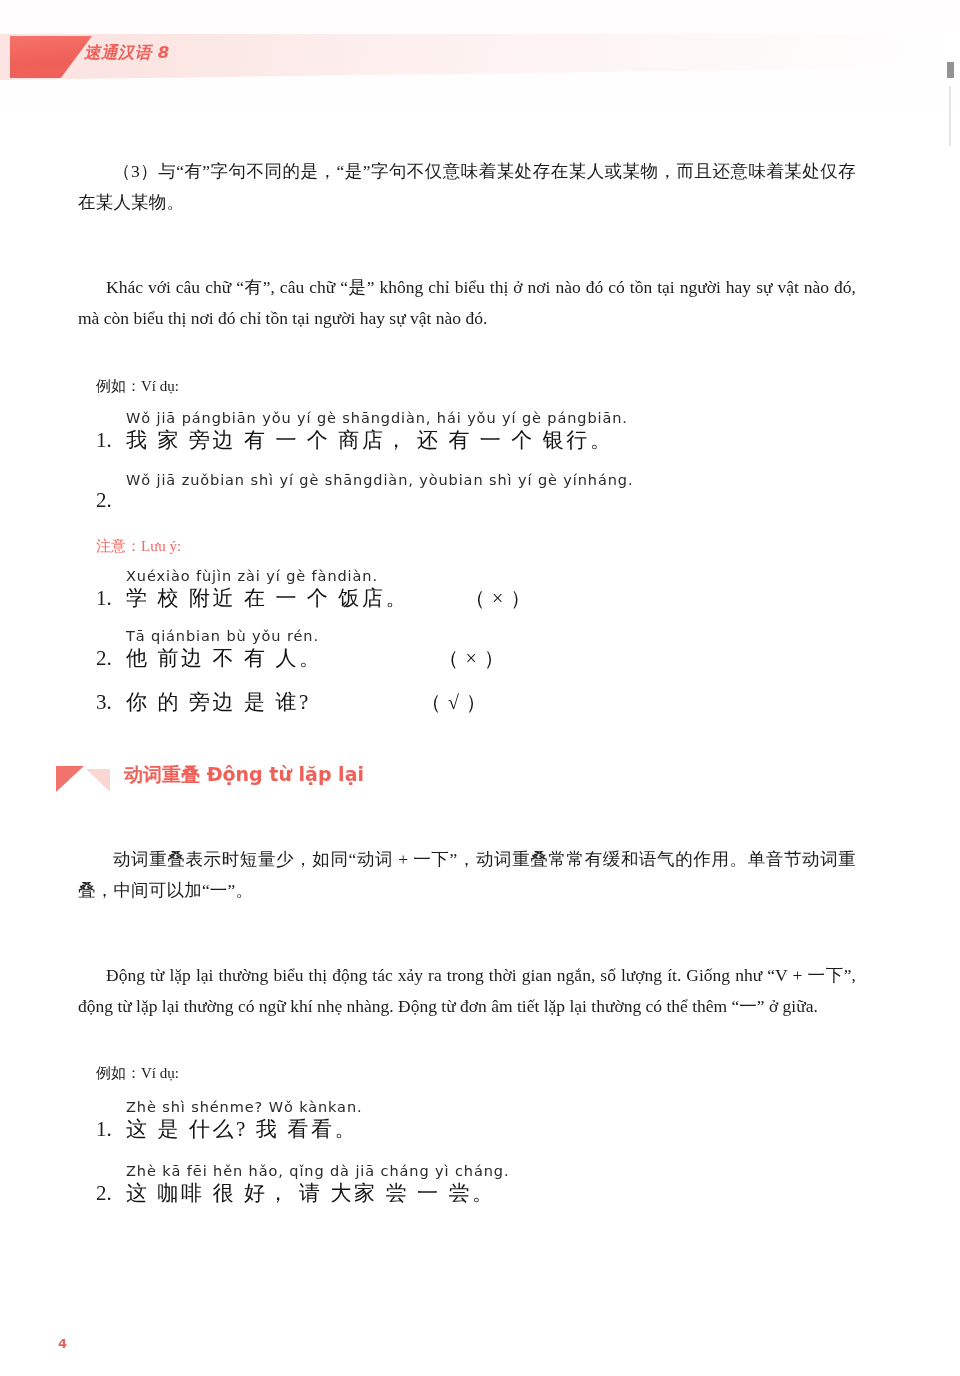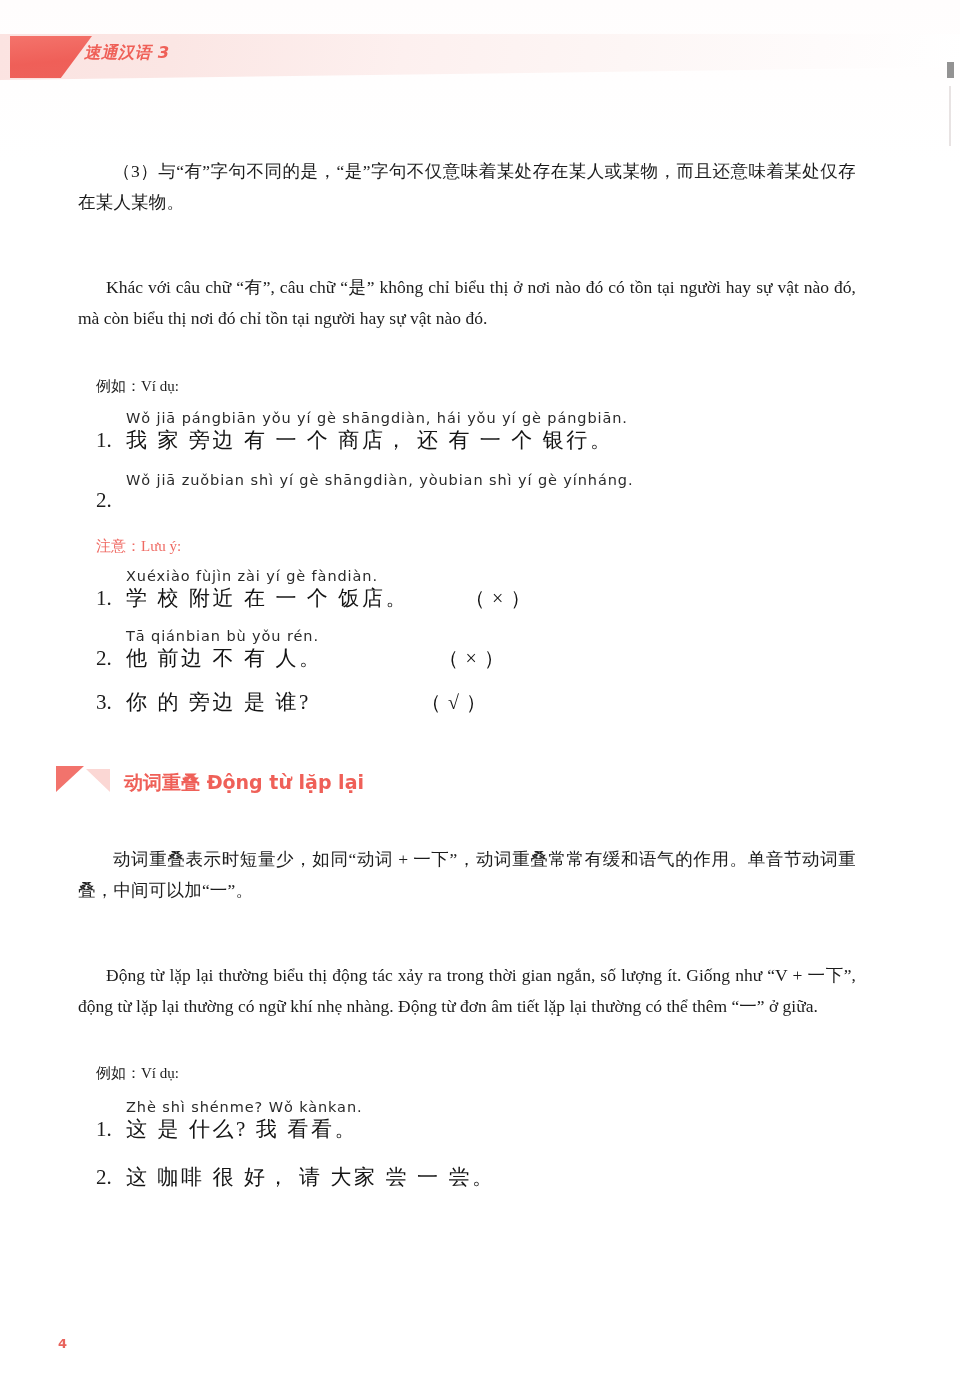--- a/index.html
+++ b/index.html
@@ -186,21 +186,21 @@
   .tri-light {
     left: 30px;
     top: 3px;
     border-left: 24px solid #fbd7d4;
     border-bottom: 23px solid transparent;
     transform: scaleX(-1);
   }
   .section-title {
     position: absolute;
     left: 62px;
-    top: 8px;
+    top: 0;
     font-family: "DejaVu Sans", sans-serif;
     font-size: 19px;
     font-weight: 700;
     color: #ef6058;
     white-space: nowrap;
   }
   .section-title .vn {
     font-weight: 700;
   }
 
@@ -216,21 +216,21 @@
   }
 </style>
 </head>
 <body>
 
 <div class="page">
 
   <div class="header">
     <div class="header-band"></div>
     <div class="header-tab"></div>
-    <div class="header-title">速通汉语 3</div>
+    <div class="header-title">速通汉语 8</div>
   </div>
   <div class="scan-artifact"></div>
   <div class="scan-artifact2"></div>
 
   <div class="content">
 
     <div style="height:140px"></div>
     <p class="para cn">（3）与“有”字句不同的是，“是”字句不仅意味着某处存在某人或某物，而且还意味着某处仅存在某人某物。</p>
 
     <div style="height:22px"></div>
@@ -326,20 +326,21 @@
       <div class="pinyin">Zhè shì shénme?  Wǒ kànkan.</div>
       <div class="sentence-row">
         <span class="num">1.</span>
         <span class="hanzi">这 是  什么?  我 看看。</span>
       </div>
     </div>
 
     <div style="height:20px"></div>
 
     <div class="example">
+      <div class="pinyin">Zhè kā fēi hěn hǎo,  qǐng dà jiā cháng  yì  cháng.</div>
       <div class="sentence-row">
         <span class="num">2.</span>
         <span class="hanzi">这 咖啡 很 好，  请 大家  尝  一  尝。</span>
       </div>
     </div>
 
   </div>
 
   <div class="page-number">4</div>
 

